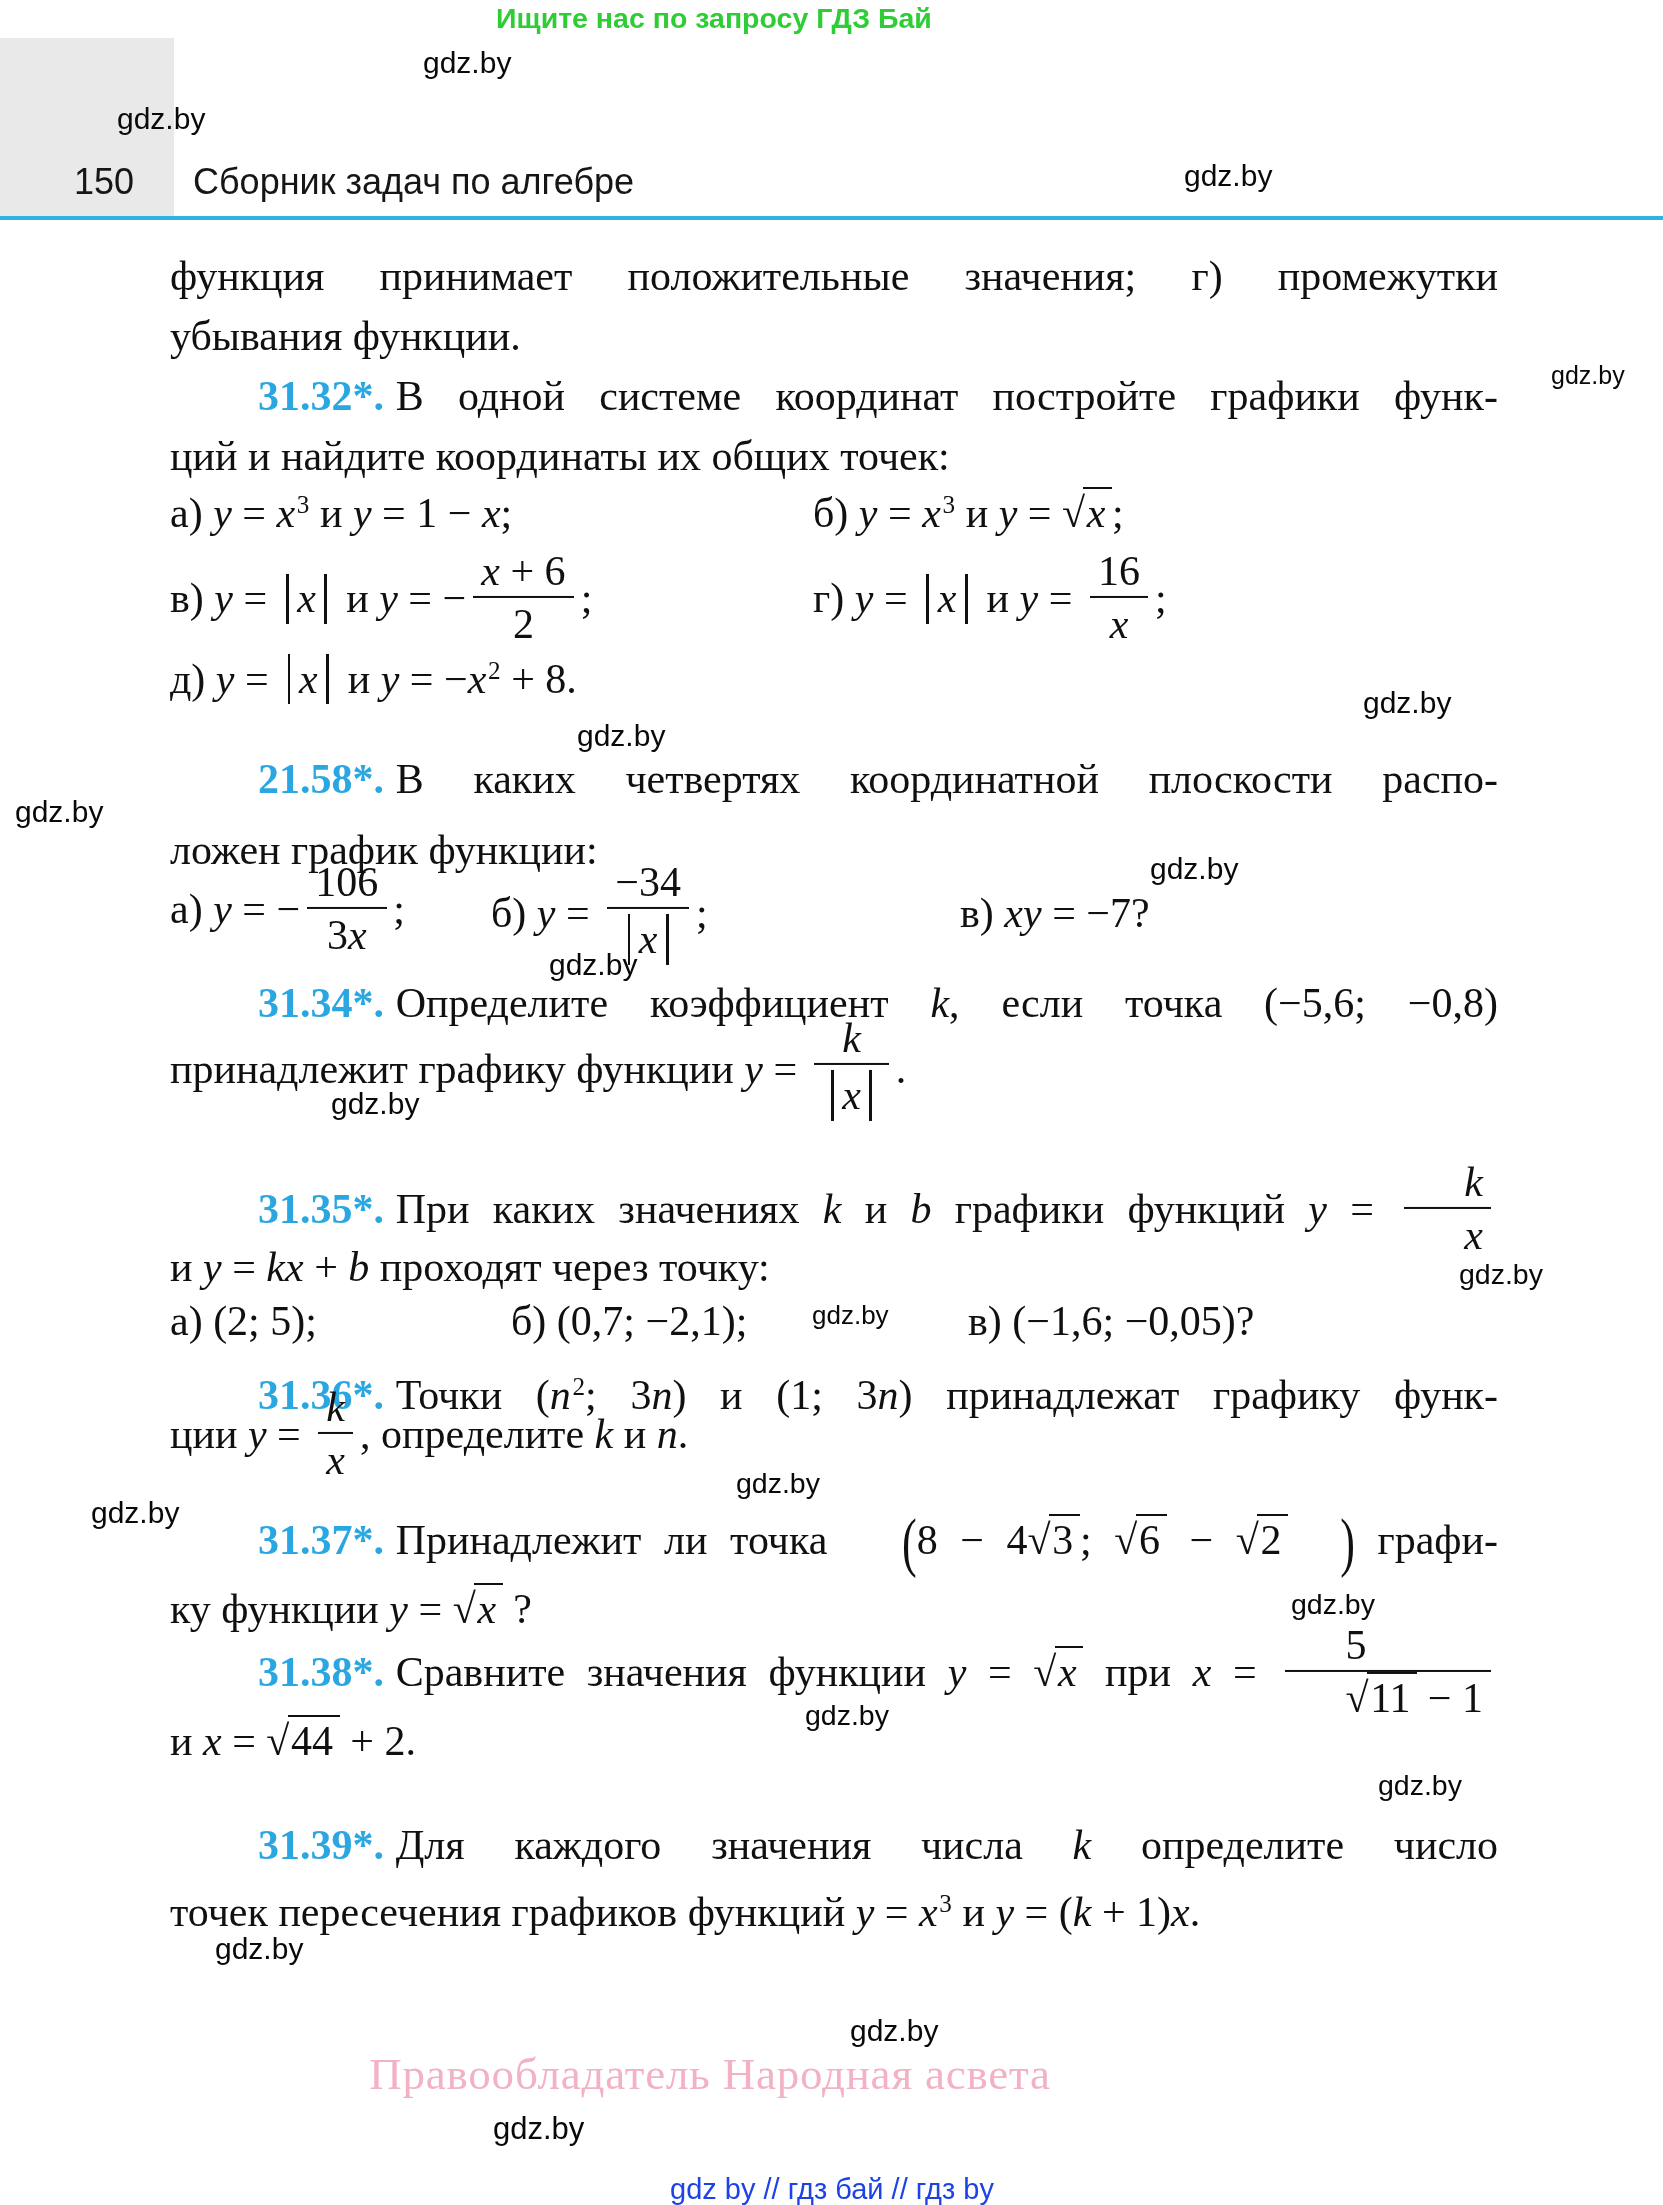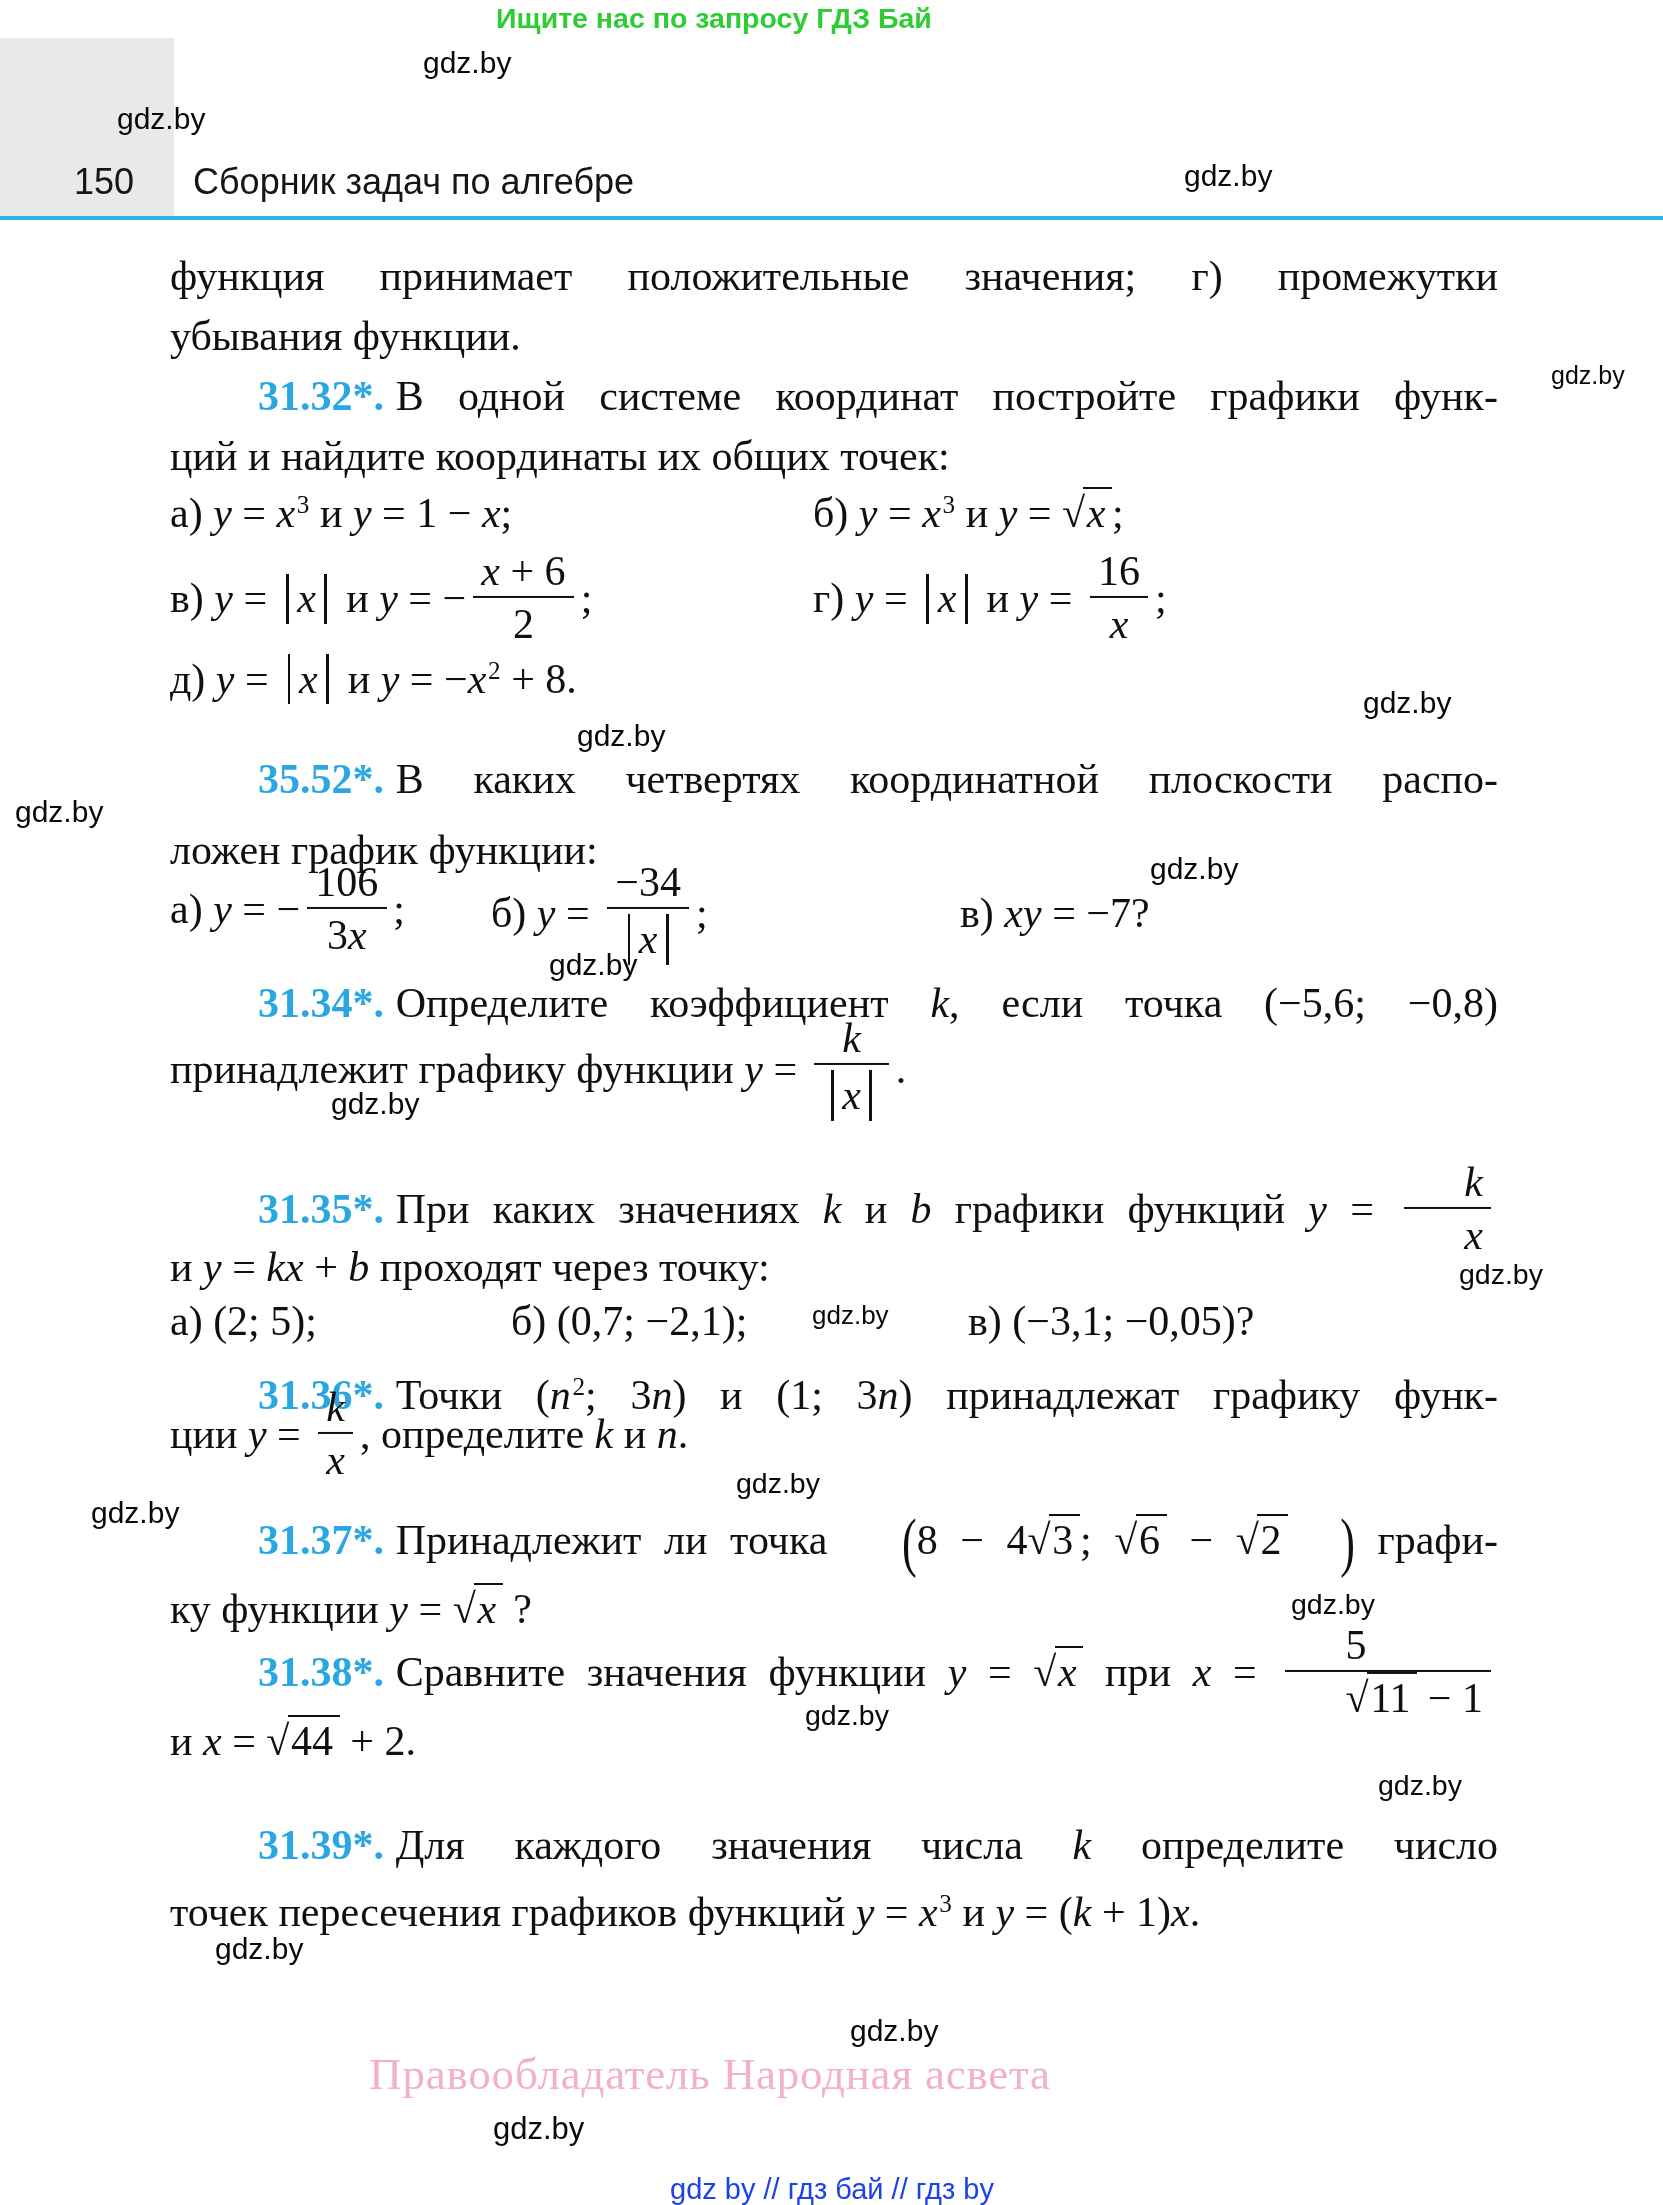--- a/index.html
+++ b/index.html
@@ -74,34 +74,34 @@
   <div class="line just" style="left:170px;top:252px">функция принимает положительные значения; г) промежутки</div>
 
   <div class="line just indent" style="left:170px;top:372px"><span class="pnum">31.32*.</span><span>В одной системе координат постройте графики функ-</span></div>
   <div class="line" style="left:170px;top:432px">ций и найдите координаты их общих точек:</div>
   <div class="line" style="left:170px;top:489px">а) <em>y</em> = <em>x</em><sup>3</sup> и <em>y</em> = 1 − <em>x</em>;</div>
   <div class="line" style="left:813px;top:489px">б) <em>y</em> = <em>x</em><sup>3</sup> и <em>y</em> = <span class="sqrt"><span class="rad">√</span><span class="vinc"><em>x</em></span></span>;</div>
   <div class="line" style="left:170px;top:555px">в) <em>y</em> = <span class="vbar"></span><span><em>x</em></span><span class="vbar"></span> и <em>y</em> = −<span class="frac"><span class="num"><em>x</em> + 6</span><span class="den">2</span></span>;</div>
   <div class="line" style="left:813px;top:555px">г) <em>y</em> = <span class="vbar"></span><span><em>x</em></span><span class="vbar"></span> и <em>y</em> = <span class="frac"><span class="num">16</span><span class="den"><em>x</em></span></span>;</div>
   <div class="line" style="left:170px;top:654px">д) <em>y</em> = <span class="vbar"></span><span><em>x</em></span><span class="vbar"></span> и <em>y</em> = −<em>x</em><sup>2</sup> + 8.</div>
 
-  <div class="line just indent" style="left:170px;top:755px"><span class="pnum">35.52*.</span><span>В каких четвертях координатной плоскости распо-</span></div>
+  <div class="line just indent" style="left:170px;top:755px"><span class="pnum">21.58*.</span><span>В каких четвертях координатной плоскости распо-</span></div>
   <div class="line" style="left:170px;top:826px">ложен график функции:</div>
   <div class="line" style="left:170px;top:866px">а) <em>y</em> = −<span class="frac"><span class="num">106</span><span class="den">3<em>x</em></span></span>;</div>
   <div class="line" style="left:491px;top:866px">б) <em>y</em> = <span class="frac"><span class="num">−34</span><span class="den"><span class="vbar"></span><span><em>x</em></span><span class="vbar"></span></span></span>;</div>
   <div class="line" style="left:960px;top:889px">в) <em>x</em><em>y</em> = −7?</div>
 
   <div class="line just indent" style="left:170px;top:979px"><span class="pnum">31.34*.</span><span>Определите коэффициент <em>k</em>, если точка (−5,6; −0,8)</span></div>
   <div class="line" style="left:170px;top:1022px">принадлежит графику функции <em>y</em> = <span class="frac"><span class="num"><em>k</em></span><span class="den"><span class="vbar"></span><span><em>x</em></span><span class="vbar"></span></span></span>.</div>
 
   <div class="line just indent" style="left:170px;top:1166px"><span class="pnum">31.35*.</span><span>При каких значениях <em>k</em> и <em>b</em> графики функций <em>y</em> = <span class="frac"><span class="num"><em>k</em></span><span class="den"><em>x</em></span></span></span></div>
   <div class="line" style="left:170px;top:1243px">и <em>y</em> = <em>k</em><em>x</em> + <em>b</em> проходят через точку:</div>
   <div class="line" style="left:170px;top:1297px">а) (2; 5);</div>
   <div class="line" style="left:511px;top:1297px">б) (0,7; −2,1);</div>
-  <div class="line" style="left:968px;top:1297px">в) (−3,1; −0,05)?</div>
+  <div class="line" style="left:968px;top:1297px">в) (−1,6; −0,05)?</div>
 
   <div class="line just indent" style="left:170px;top:1371px"><span class="pnum">31.36*.</span><span>Точки (<em>n</em><sup>2</sup>; 3<em>n</em>) и (1; 3<em>n</em>) принадлежат графику функ-</span></div>
   <div class="line" style="left:170px;top:1391px">ции <em>y</em> = <span class="frac"><span class="num"><em>k</em></span><span class="den"><em>x</em></span></span>, определите <em>k</em> и <em>n</em>.</div>
 
   <div class="line just indent" style="left:170px;top:1516px"><span class="pnum">31.37*.</span><span>Принадлежит ли точка <span class="bp">(</span>8 − 4<span class="sqrt"><span class="rad">√</span><span class="vinc">3</span></span>; <span class="sqrt"><span class="rad">√</span><span class="vinc">6</span></span> − <span class="sqrt"><span class="rad">√</span><span class="vinc">2</span></span><span class="bp">)</span> графи-</span></div>
   <div class="line" style="left:170px;top:1585px">ку функции <em>y</em> = <span class="sqrt"><span class="rad">√</span><span class="vinc"><em>x</em></span></span> ?</div>
 
   <div class="line just indent" style="left:170px;top:1629px"><span class="pnum">31.38*.</span><span>Сравните значения функции <em>y</em> = <span class="sqrt"><span class="rad">√</span><span class="vinc"><em>x</em></span></span> при <em>x</em> = <span class="frac"><span class="num">5</span><span class="den"><span class="sqrt"><span class="rad">√</span><span class="vinc">11</span></span> − 1</span></span></span></div>
   <div class="line" style="left:170px;top:1717px">и <em>x</em> = <span class="sqrt"><span class="rad">√</span><span class="vinc">44</span></span> + 2.</div>
 

